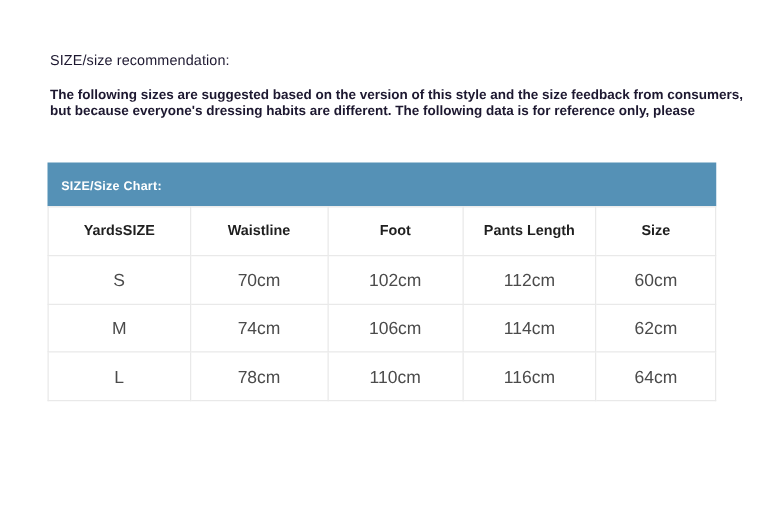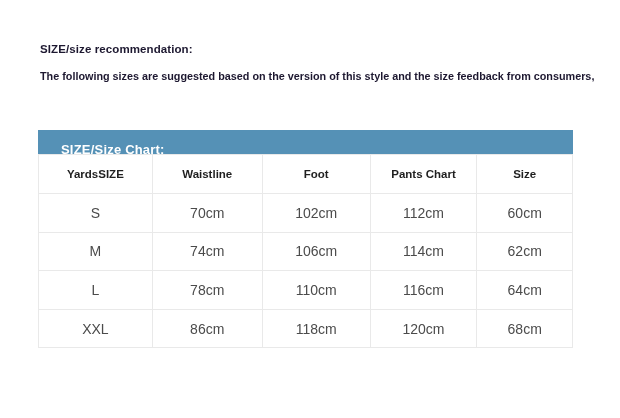--- a/index.html
+++ b/index.html
@@ -9,21 +9,21 @@
     font-family: "Liberation Sans", sans-serif;
     position: relative;
     overflow: hidden;
   }
   .page { position: absolute; inset: 0; }
 
   .section-title {
     position: absolute;
     left: 40px; top: 43px;
     font-size: 11.5px;
-    font-weight: bold;
+    font-weight: normal;
     color: #1d1830;
     letter-spacing: 0.1px;
   }
 
   .intro {
     position: absolute;
     left: 40px; top: 70px;
     width: 550px;
     font-size: 10.8px;
     font-weight: bold;
@@ -32,27 +32,27 @@
   }
   .intro .line { white-space: nowrap; }
 
   .chart-block {
     position: absolute;
     left: 38px; top: 130px;
     width: 535px;
   }
 
   .chart-header {
-    height: 24px;
+    height: 35px;
     background: var(--accent, #5591b6);
     color: #ffffff;
-    font-size: 13px;
+    font-size: 10px;
     font-weight: bold;
     line-height: 40px;
-    padding-left: 23px;
+    padding-left: 11px;
     box-sizing: border-box;
     letter-spacing: 0.2px;
   }
 
   table.size-table {
     width: 535px;
     border-collapse: collapse;
     table-layout: fixed;
     background: #ffffff;
   }
@@ -83,39 +83,40 @@
 </style>
 </head>
 <body style="--accent: #5591b6; --table-border: #e9e9e9;">
 
 <div class="page">
 
   <div class="section-title">SIZE/size recommendation:</div>
 
   <div class="intro">
     <div class="line">The following sizes are suggested based on the version of this style and the size feedback from consumers,</div>
+    <div class="line">but because everyone's dressing habits are different. The following data is for reference only, please</div>
   </div>
 
   <div class="chart-block">
     <div class="chart-header">SIZE/Size Chart:</div>
 
     <table class="size-table">
       <colgroup>
         <col class="c1">
           <col class="c2">
           <col class="c3">
           <col class="c4">
           <col class="c5">
       </colgroup>
       <thead>
         <tr>
             <th>YardsSIZE</th>
             <th>Waistline</th>
             <th>Foot</th>
-            <th>Pants Chart</th>
+            <th>Pants Length</th>
             <th>Size</th>
           </tr>
       </thead>
       <tbody>
           <tr>
             <td>S</td>
             <td>70cm</td>
             <td>102cm</td>
             <td>112cm</td>
             <td>60cm</td>
@@ -127,24 +128,17 @@
             <td>114cm</td>
             <td>62cm</td>
           </tr>
           <tr>
             <td>L</td>
             <td>78cm</td>
             <td>110cm</td>
             <td>116cm</td>
             <td>64cm</td>
           </tr>
-          <tr>
-            <td>XXL</td>
-            <td>86cm</td>
-            <td>118cm</td>
-            <td>120cm</td>
-            <td>68cm</td>
-          </tr>
         </tbody>
     </table>
   </div>
 
 </div>
 
 </body></html>

